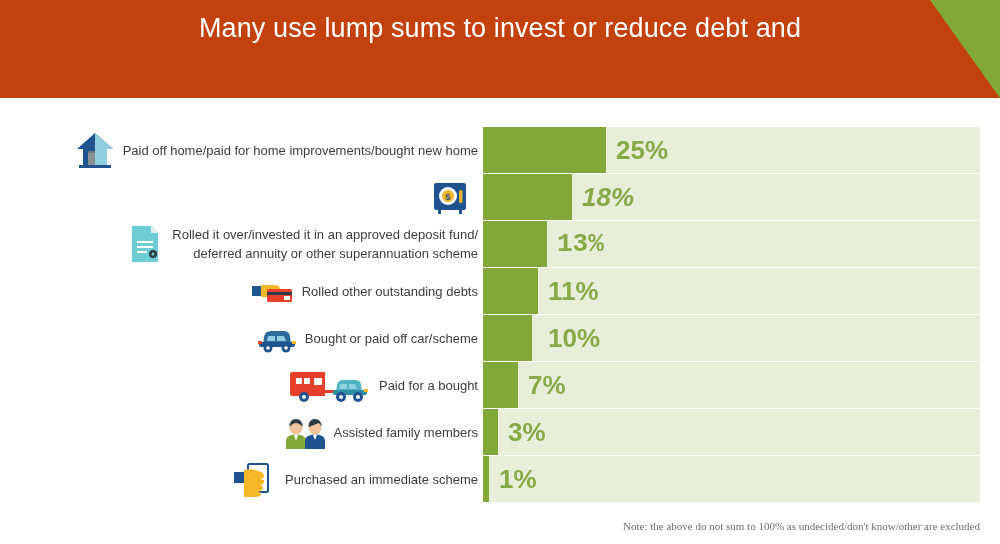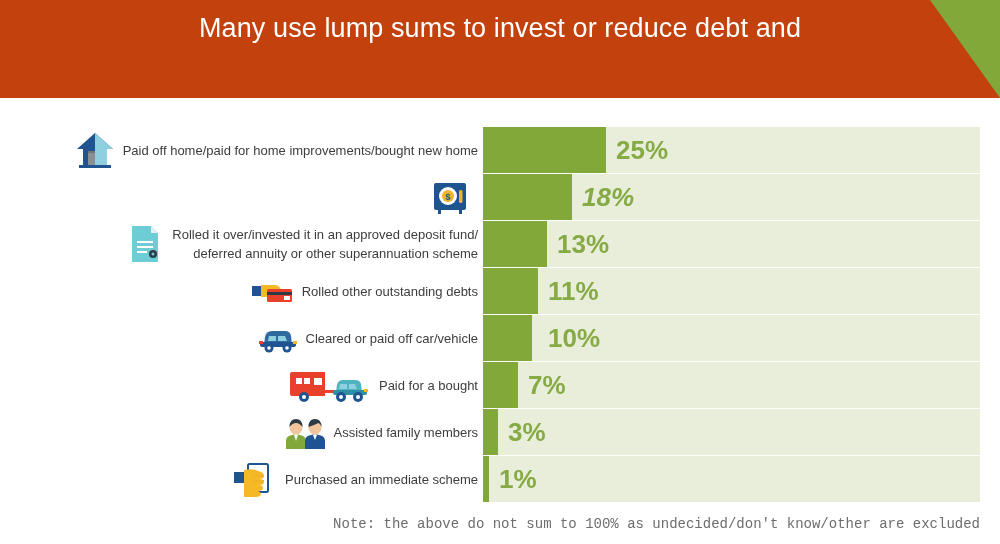--- a/index.html
+++ b/index.html
@@ -113,23 +113,23 @@
     color: #86aa44;
     font-family: "Liberation Sans", sans-serif;
     white-space: nowrap;
   }
 
   
   #footnote {
     position: absolute;
     right: 20px;
     bottom: 12px;
-    font-size: 14px;
+    font-size: 11px;
     color: #6d6d6d;
-    font-family: Liberation Mono, monospace;
+    font-family: Liberation Serif, serif;
     white-space: nowrap;
   }
 </style>
 </head>
 <body>
 
 <div id="header-banner">
   <div id="header-title">
     <span class="t-line">Many use lump sums to invest or reduce debt and</span>
   </div>
@@ -196,21 +196,21 @@
           <circle cx="32" cy="33" r="1.5" fill="#6ecdd4"></circle>
         </svg>
       </span>
       <span class="row-label">
         <span class="lbl-line">Rolled it over/invested it in an approved deposit fund/</span>
         <span class="lbl-line">deferred annuity or other superannuation scheme</span>
       </span>
     </div>
     <div class="bar-track">
       <div class="bar-fill" style="width:64px;"></div>
-      <span class="bar-value" style="left:74px;">13%</span>
+      <span class="bar-value" style="left:74px;font-family:Liberation Mono, monospace;">13%</span>
     </div>
   </div>
 
   <div class="chart-row" style="top:164px;">
     <div class="row-left">
       <span class="row-icon">
         <svg viewBox="0 0 46 46" aria-hidden="true">
           <rect x="1" y="18" width="9" height="10" fill="#1f5490"></rect>
           <path d="M10,17 h14 a6,6 0 0 1 0,12 h-14 z" fill="#f5b927"></path>
           <rect x="16" y="21" width="25" height="13" rx="1.5" fill="#e8402a"></rect>
@@ -238,21 +238,21 @@
           <rect x="5" y="27" width="36" height="5" rx="2" fill="#1f5490"></rect>
           <rect x="4" y="26" width="4" height="3" fill="#e8402a"></rect>
           <rect x="38" y="26" width="4" height="3" fill="#f5b927"></rect>
           <circle cx="14" cy="33" r="4.5" fill="#1f5490"></circle>
           <circle cx="14" cy="33" r="1.8" fill="#ffffff"></circle>
           <circle cx="32" cy="33" r="4.5" fill="#1f5490"></circle>
           <circle cx="32" cy="33" r="1.8" fill="#ffffff"></circle>
         </svg>
       </span>
       <span class="row-label">
-        <span class="lbl-line">Cleared or paid off car/vehicle</span>
+        <span class="lbl-line">Bought or paid off car/scheme</span>
       </span>
     </div>
     <div class="bar-track">
       <div class="bar-fill" style="width:49px;"></div>
       <span class="bar-value" style="left:65px;text-align:right;">10%</span>
     </div>
   </div>
 
   <div class="chart-row" style="top:258px;">
     <div class="row-left">

